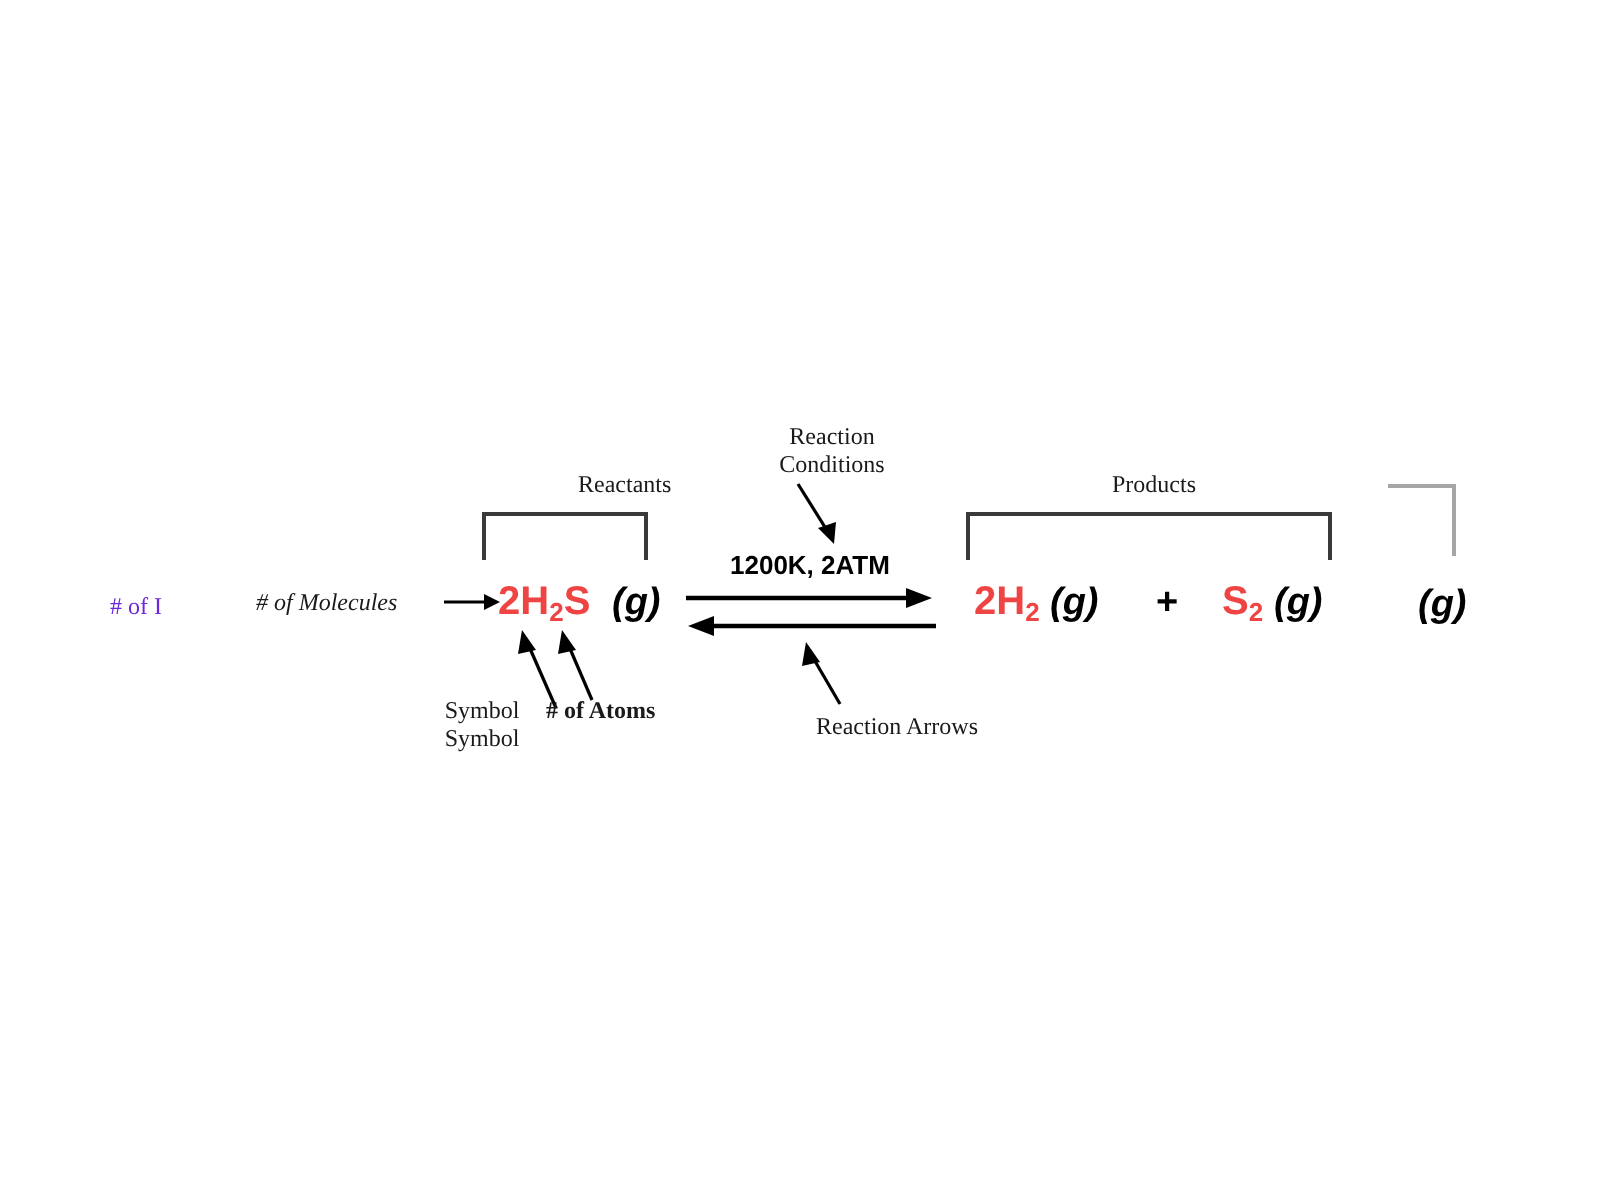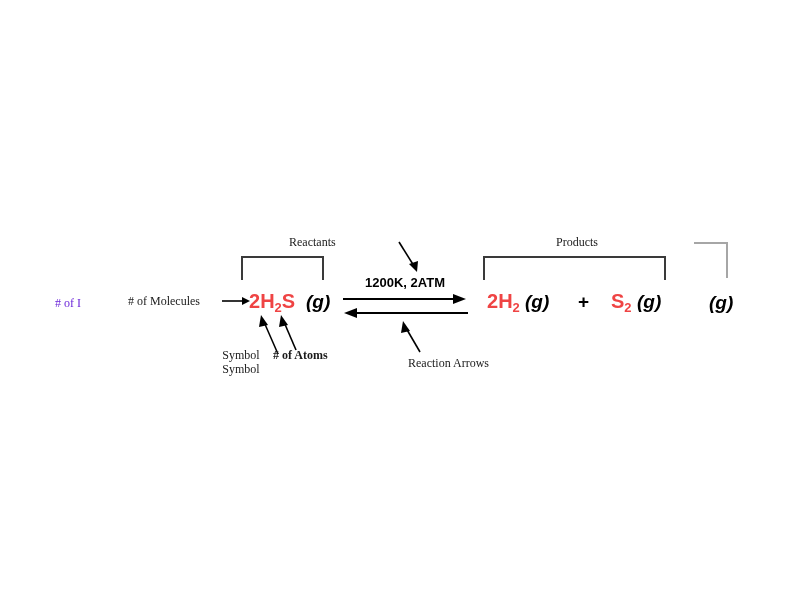--- a/index.html
+++ b/index.html
@@ -100,21 +100,21 @@
   <div class="abs state" style="left:709px; top:292px;">(g)</div>
 
   <div class="abs serif-label" style="left:253px; top:235px;margin-left:36px;">Reactants</div>
 
   <div class="abs bracket" style="left:241px; top:256px; width:83px; height:24px;"></div>
 
   <div class="abs serif-label" style="left:556px; top:235px;text-align:right;">Products</div>
 
   <div class="abs bracket" style="left:483px; top:256px; width:183px; height:24px;"></div>
 
-  <div class="abs serif-label" style="left:128px; top:294px;"># of Molecules</div>
+  <div class="abs serif-label" style="left:128px; top:294px;font-style:italic;"># of Molecules</div>
 
   <svg class="abs" style="left:222px; top:292px;" width="30" height="18">
     <line x1="0" y1="9" x2="22" y2="9" stroke="#000" stroke-width="1.6"></line>
     <polygon points="28,9 20,5 20,13" fill="#000"></polygon>
   </svg>
 
   <div class="abs formula" style="left:249px; top:290px;">
     <span>2</span><span>H</span><sub>2</sub><span>S</span>
   </div>
   <div class="abs state" style="left:306px; top:291px;">(g)</div>
@@ -127,20 +127,24 @@
     <span>Symbol</span><br>
     <span>Symbol</span>
   </div>
 
   <svg class="abs" style="left:276px; top:314px;" width="26" height="38">
     <line x1="20" y1="36" x2="8" y2="8" stroke="#000" stroke-width="1.6"></line>
     <polygon points="5,1 12,11 3,13" fill="#000"></polygon>
   </svg>
   <div class="abs serif-label" style="left:273px; top:348px;font-weight:bold;"># of Atoms</div>
 
+  <div class="abs serif-label two-line" style="left:377px; top:211px; width:78px;">
+    <span>Reaction</span><br>
+    <span>Conditions</span>
+  </div>
   <svg class="abs" style="left:397px; top:242px;" width="30" height="32">
     <line x1="2" y1="0" x2="17" y2="24" stroke="#000" stroke-width="1.6"></line>
     <polygon points="20,30 12,22 21,19" fill="#000"></polygon>
   </svg>
 
   <div class="abs conditions" style="left:365px; top:275px;">1200K, 2ATM</div>
 
   <svg class="abs" style="left:343px; top:292px;" width="125" height="28">
 
     <line x1="0" y1="7" x2="112" y2="7" stroke="#000" stroke-width="2.2"></line>

